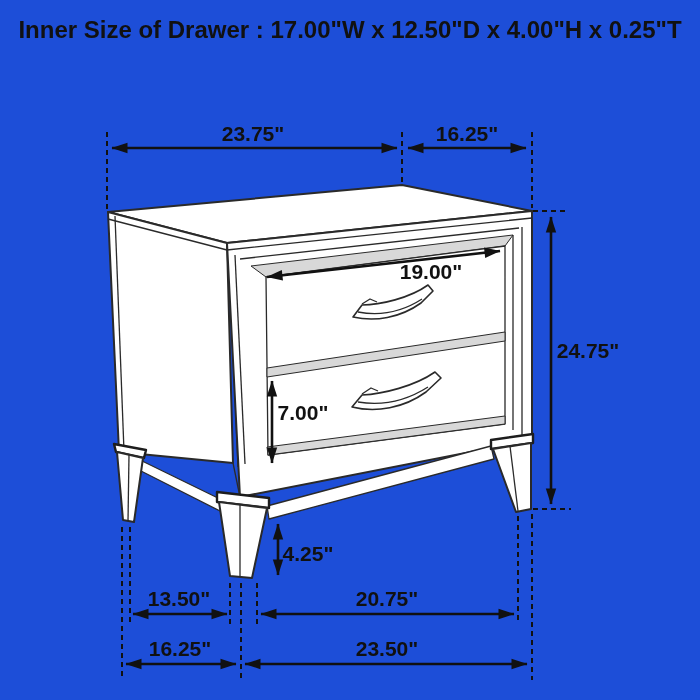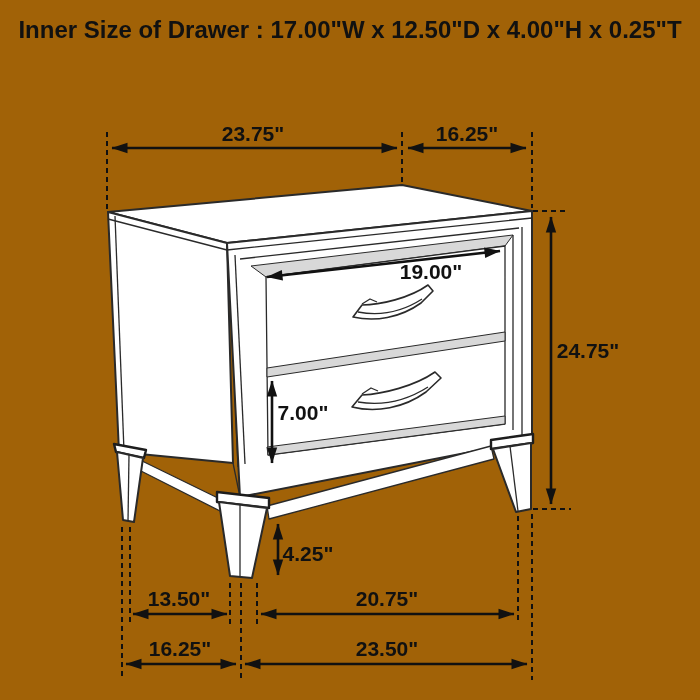--- a/index.html
+++ b/index.html
@@ -1,16 +1,16 @@
 <!DOCTYPE html>
 <html><head>
 <meta charset="utf-8">
 <style>
   html,body{margin:0;padding:0;background:#ffffff;}
-  .stage{position:relative;width:700px;height:700px;background:#a16207;overflow:hidden;
+  .stage{position:relative;width:700px;height:700px;background:#1d4ed8;overflow:hidden;
          font-family:"Liberation Sans",sans-serif;}
   svg{position:absolute;left:0;top:0;}
   .title-text{font-family:"Liberation Sans",sans-serif;font-weight:bold;font-size:24px;fill:#111111;}
   .dim-text{font-family:"Liberation Sans",sans-serif;font-weight:bold;font-size:21px;fill:#111111;}
   .out{fill:#ffffff;stroke:#2a2a2a;stroke-width:2;stroke-linejoin:round;}
   .thin{fill:none;stroke:#2a2a2a;stroke-width:1.3;stroke-linejoin:round;}
   .thin-f{fill:#ffffff;stroke:#2a2a2a;stroke-width:1.3;stroke-linejoin:round;}
   .shade{fill:#d8d8d8;stroke:#2a2a2a;stroke-width:1;stroke-linejoin:round;}
   .cap{fill:#ffffff;stroke:#1d1d1d;stroke-width:2.4;stroke-linejoin:round;}
   .dim{stroke:#111111;stroke-width:2.6;fill:none;}

